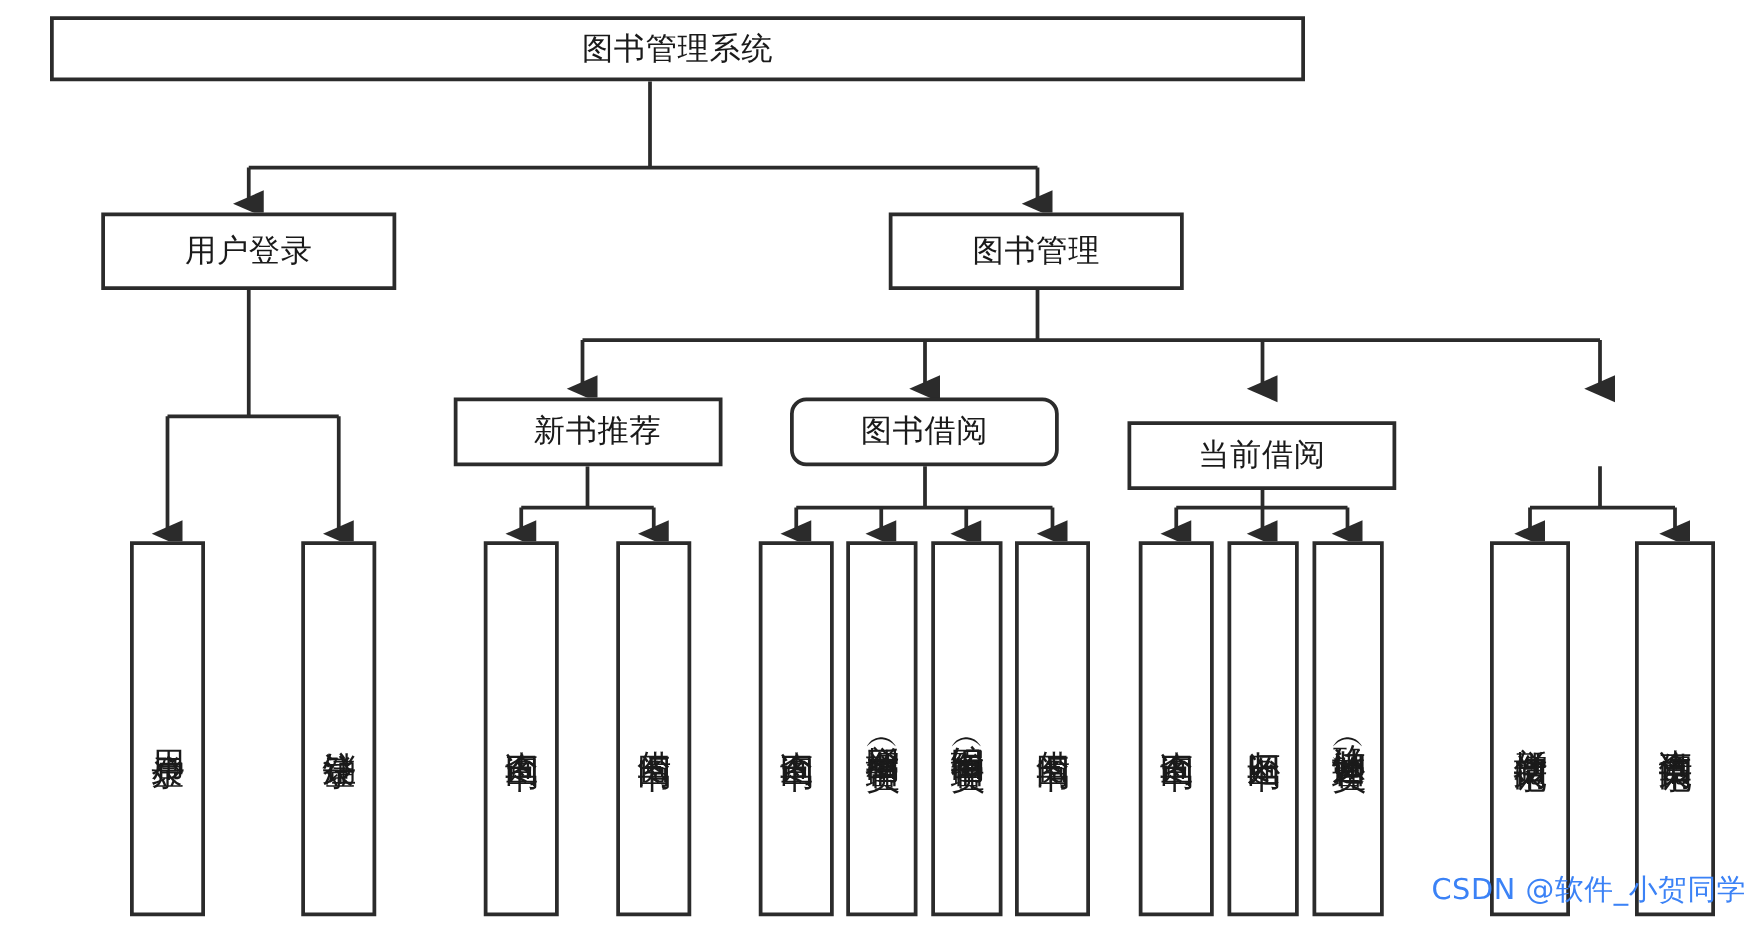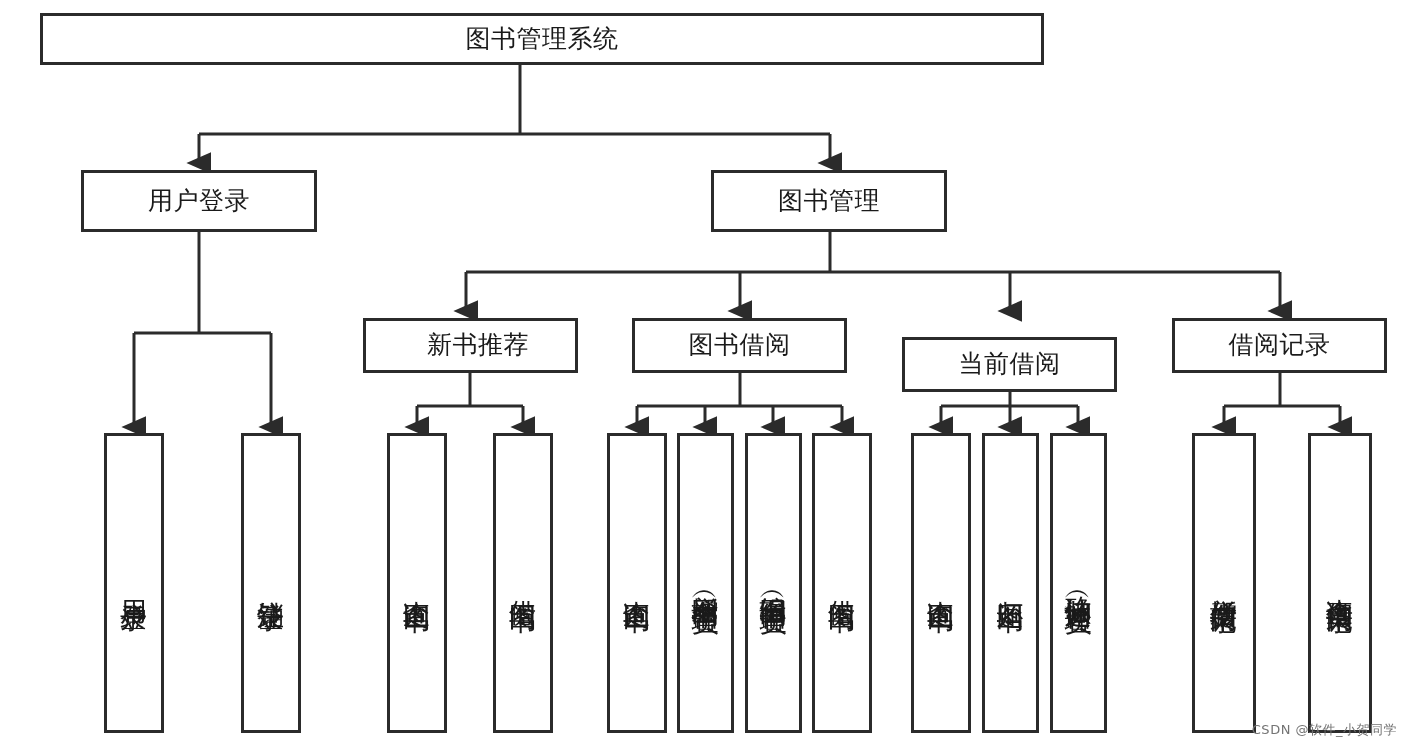--- a/index.html
+++ b/index.html
@@ -59,23 +59,23 @@
     writing-mode: vertical-rl;
     text-orientation: upright;
     font-size: 27px;
     line-height: 1.0;
     letter-spacing: 2px;
     white-space: nowrap;
   }
   .watermark {
     position: absolute;
     right: 8px;
-    bottom: 8px;
-    font-size: 13px;
-    color: #737373;
+    bottom: 20px;
+    font-size: 23px;
+    color: #3b82f6;
     letter-spacing: 0.5px;
     white-space: nowrap;
     user-select: none;
   }
 </style>
 </head>
 <body>
 
 <div id="canvas">
 
@@ -136,29 +136,26 @@
   <div class="node horiz" style="left:81px; top:170px; width:236px; height:62px;">
     <span class="lbl">用户登录</span>
   </div>
   <div class="node horiz" style="left:711px; top:170px; width:236px; height:62px;">
     <span class="lbl">图书管理</span>
   </div>
 
   <div class="node horiz" style="left:363px; top:318px; width:215px; height:55px;padding-left:15px;">
     <span class="lbl">新书推荐</span>
   </div>
-  <div class="node horiz" style="left:632px; top:318px; width:215px; height:55px;">
+  <div class="node horiz" style="left:632px; top:318px; width:215px; height:55px;border-radius:13px;">
     <span class="lbl">图书借阅</span>
   </div>
   <div class="node horiz" style="left:902px; top:337px; width:215px; height:55px;">
     <span class="lbl">当前借阅</span>
   </div>
-  <div class="node horiz" style="left:1172px; top:318px; width:215px; height:55px;">
-    <span class="lbl">借阅记录</span>
-  </div>
 
   <div class="node vert" style="left:104px; top:433px; width:60px; height:300px;">
     <span class="lbl">用户登录</span>
   </div>
   <div class="node vert" style="left:241px; top:433px; width:60px; height:300px;">
     <span class="lbl">注销登录</span>
   </div>
 
   <div class="node vert" style="left:387px; top:433px; width:60px; height:300px;">
     <span class="lbl">查询图书</span>

